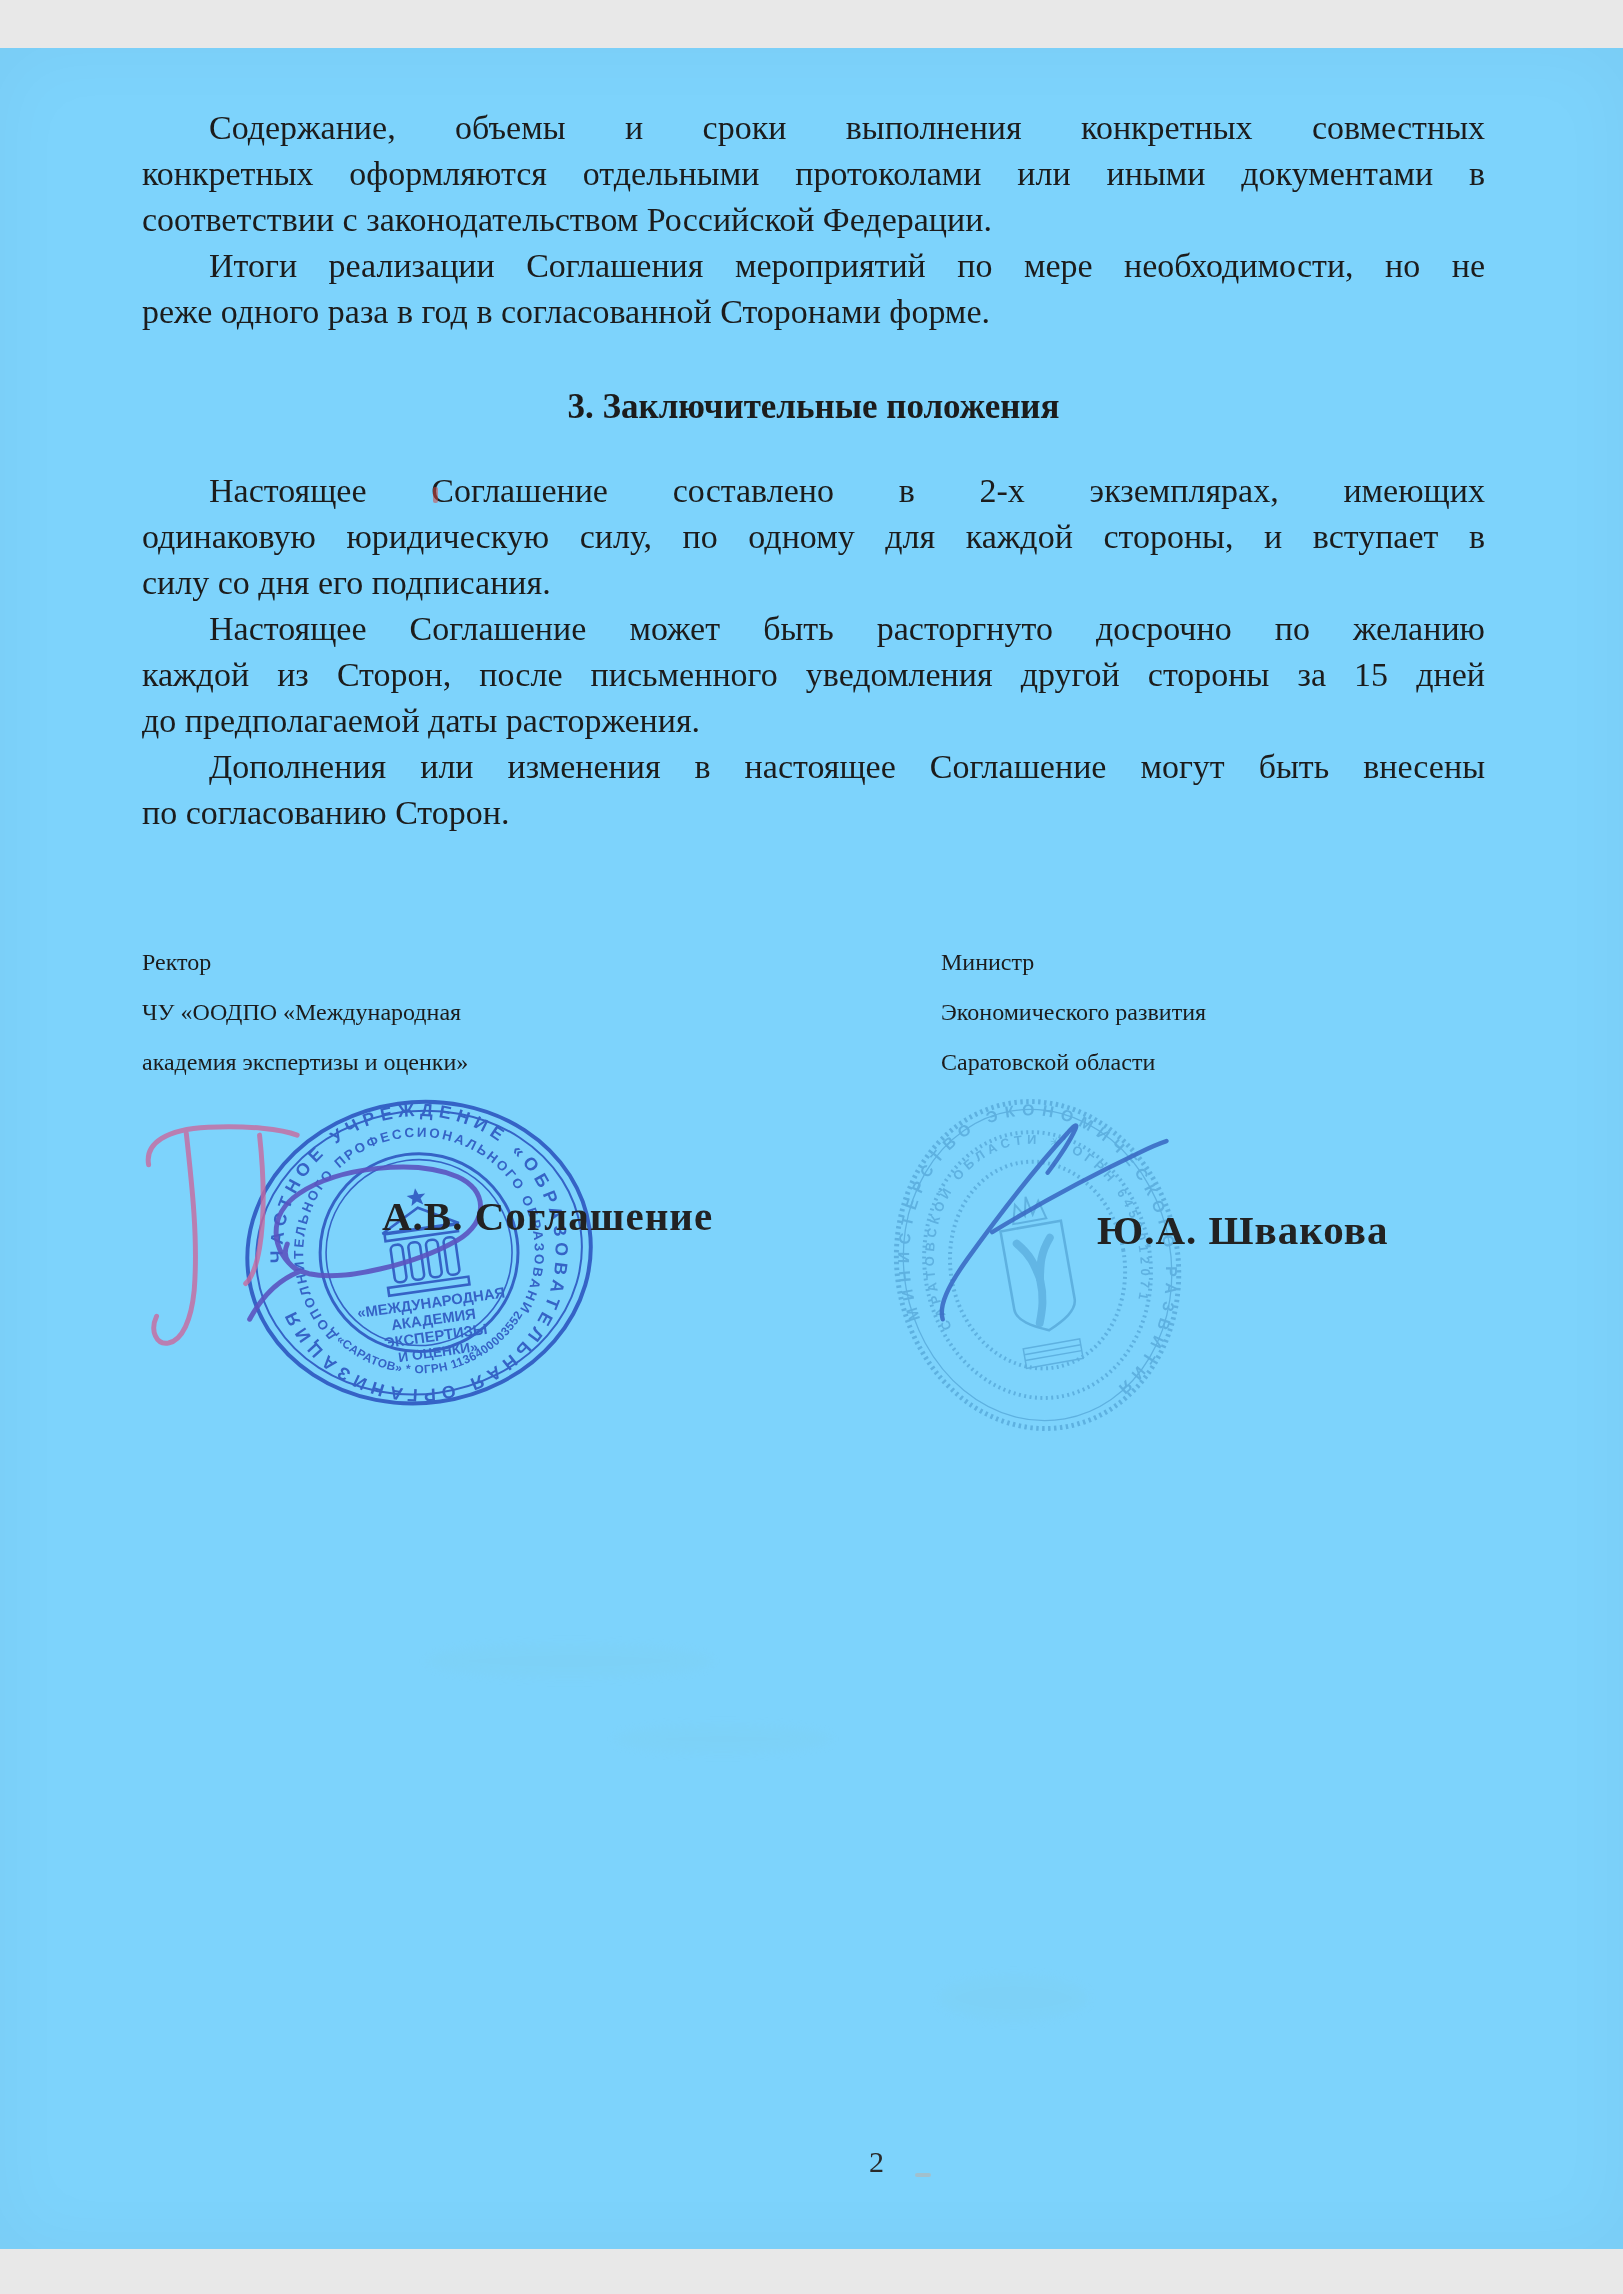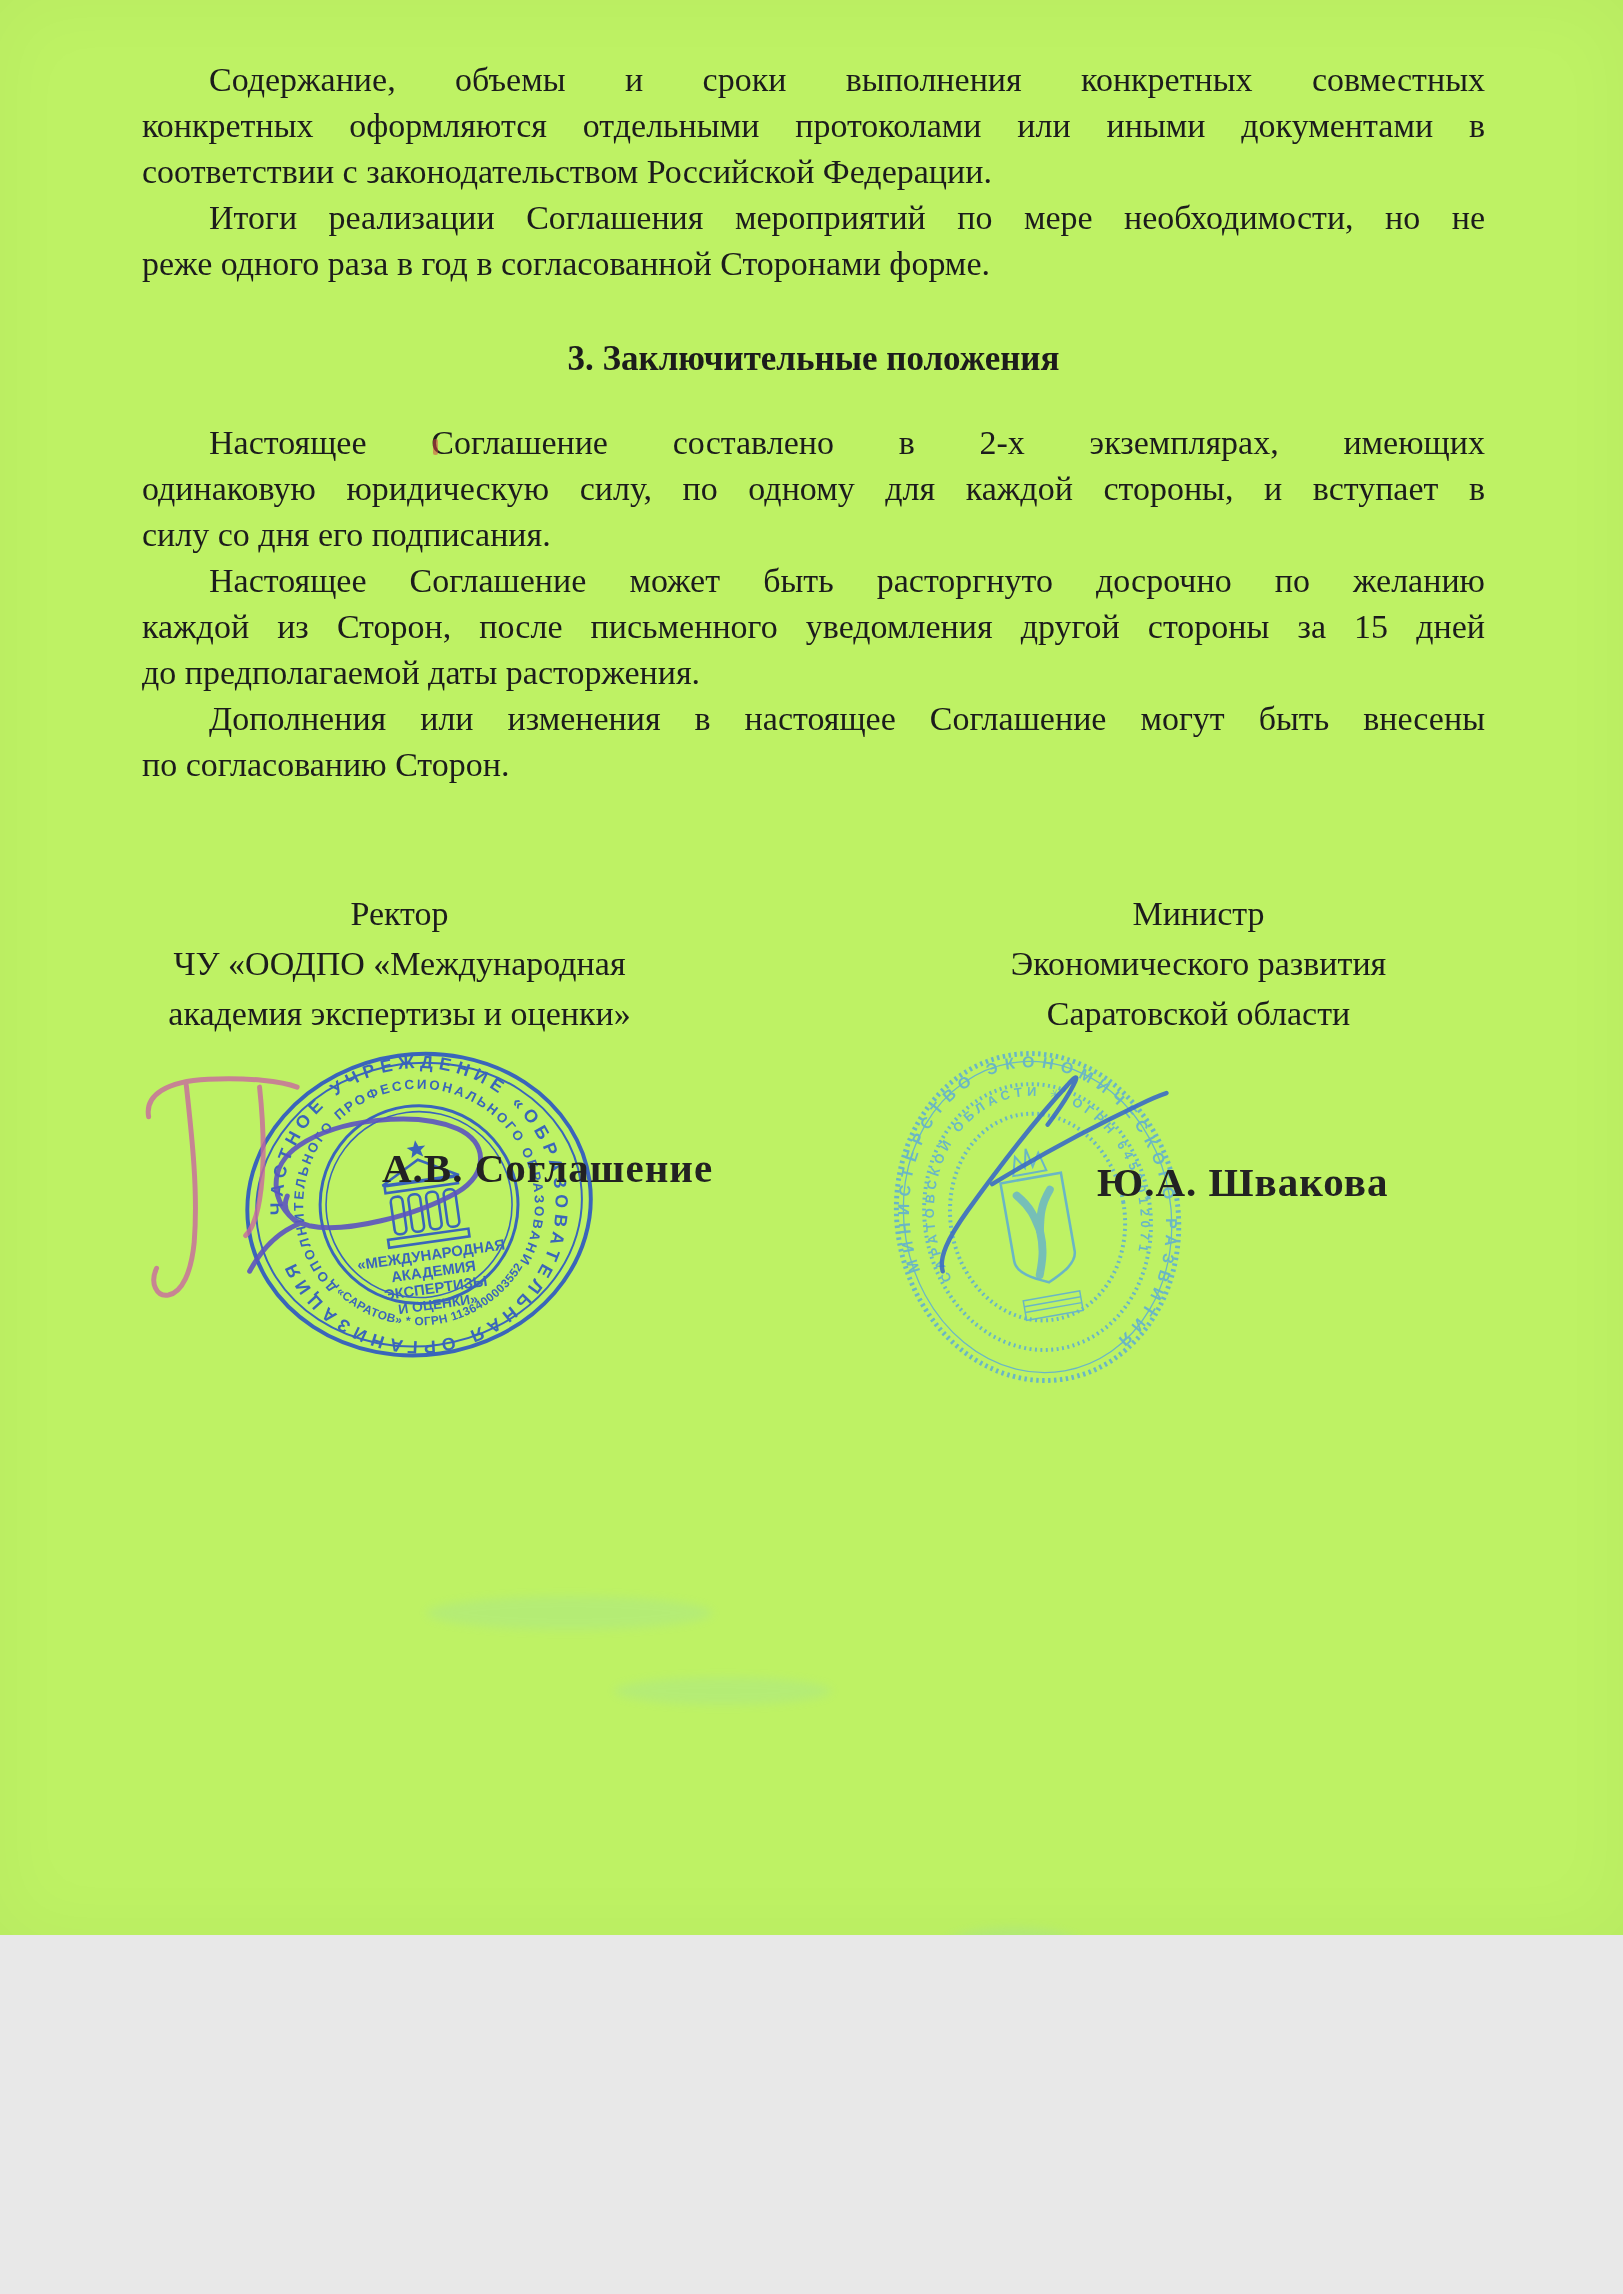--- a/index.html
+++ b/index.html
@@ -1,35 +1,36 @@
 <!DOCTYPE html>
 <html><head>
 <meta charset="utf-8">
 <style>
   html,body{margin:0;padding:0;background:#e8e8e8;}
   .page{
     position:relative;
-    width:1624px;height:1935px;
-    background:#bef264;
+    width:1624px;height:2201px;
+    background:#7dd3fc;
     box-shadow:inset 0 0 79px rgba(0,0,0,0.035);
     overflow:hidden;
     font-family:"Liberation Serif","DejaVu Serif",serif;
     color:#1c1c1c;
+    margin-top:48px;
   }
   .doc-block{position:absolute;left:142px;width:1343px;font-size:34px;line-height:46px;}
   .line{text-align:justify;text-align-last:justify;white-space:normal;}
   .line.last{text-align-last:left;}
   .line.first{text-indent:67px;}
   .heading{
     position:absolute;left:142px;width:1343px;top:339px;
     font-size:35px;font-weight:bold;text-align:center;
   }
   .sig-title{
     position:absolute;top:889px;width:515px;
-    font-size:34px;line-height:50px;text-align:center;
+    font-size:24px;line-height:50px;text-align:left;
   }
   .sig-title.left{left:142px;}
   .sig-title.right{left:941px;}
   .sig-name{
     position:absolute;font-size:41px;font-weight:bold;color:#222;
     white-space:nowrap;letter-spacing:1px;
   }
   .sig-name.left{left:382px;top:1144px;}
   .sig-name.right{left:1097px;top:1158px;}
   .page-number{position:absolute;left:847px;top:2097px;width:59px;text-align:center;font-size:30px;color:#2a2a2a;}

